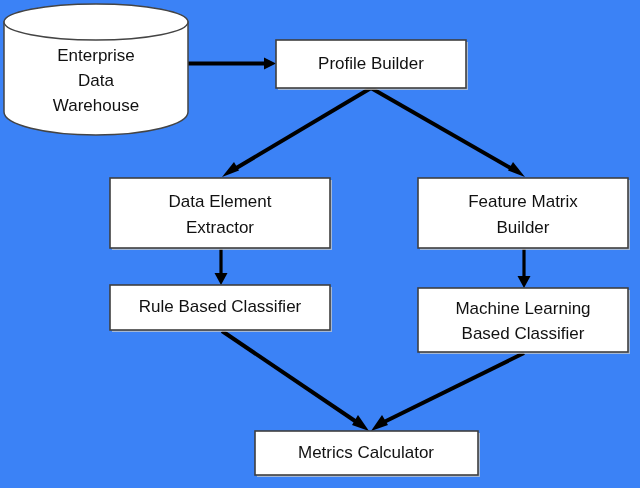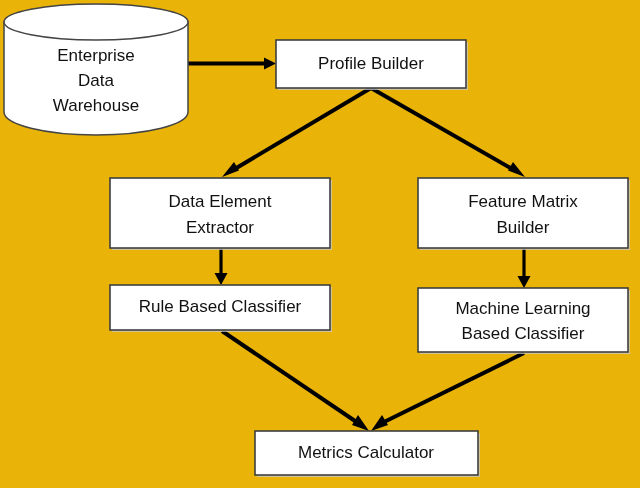--- a/index.html
+++ b/index.html
@@ -10,21 +10,21 @@
   body {
     width: 640px;
     height: 488px;
     font-family: "Liberation Sans", sans-serif;
     overflow: hidden;
   }
   #diagram-root {
     position: relative;
     width: 640px;
     height: 488px;
-    background: #eab308;
+    background: #3b82f6;
   }
   svg#flowchart {
     display: block;
     width: 640px;
     height: 488px;
   }
   .node-box {
     fill: #ffffff;
     stroke: #3f3f3f;
     stroke-width: 1.6;

